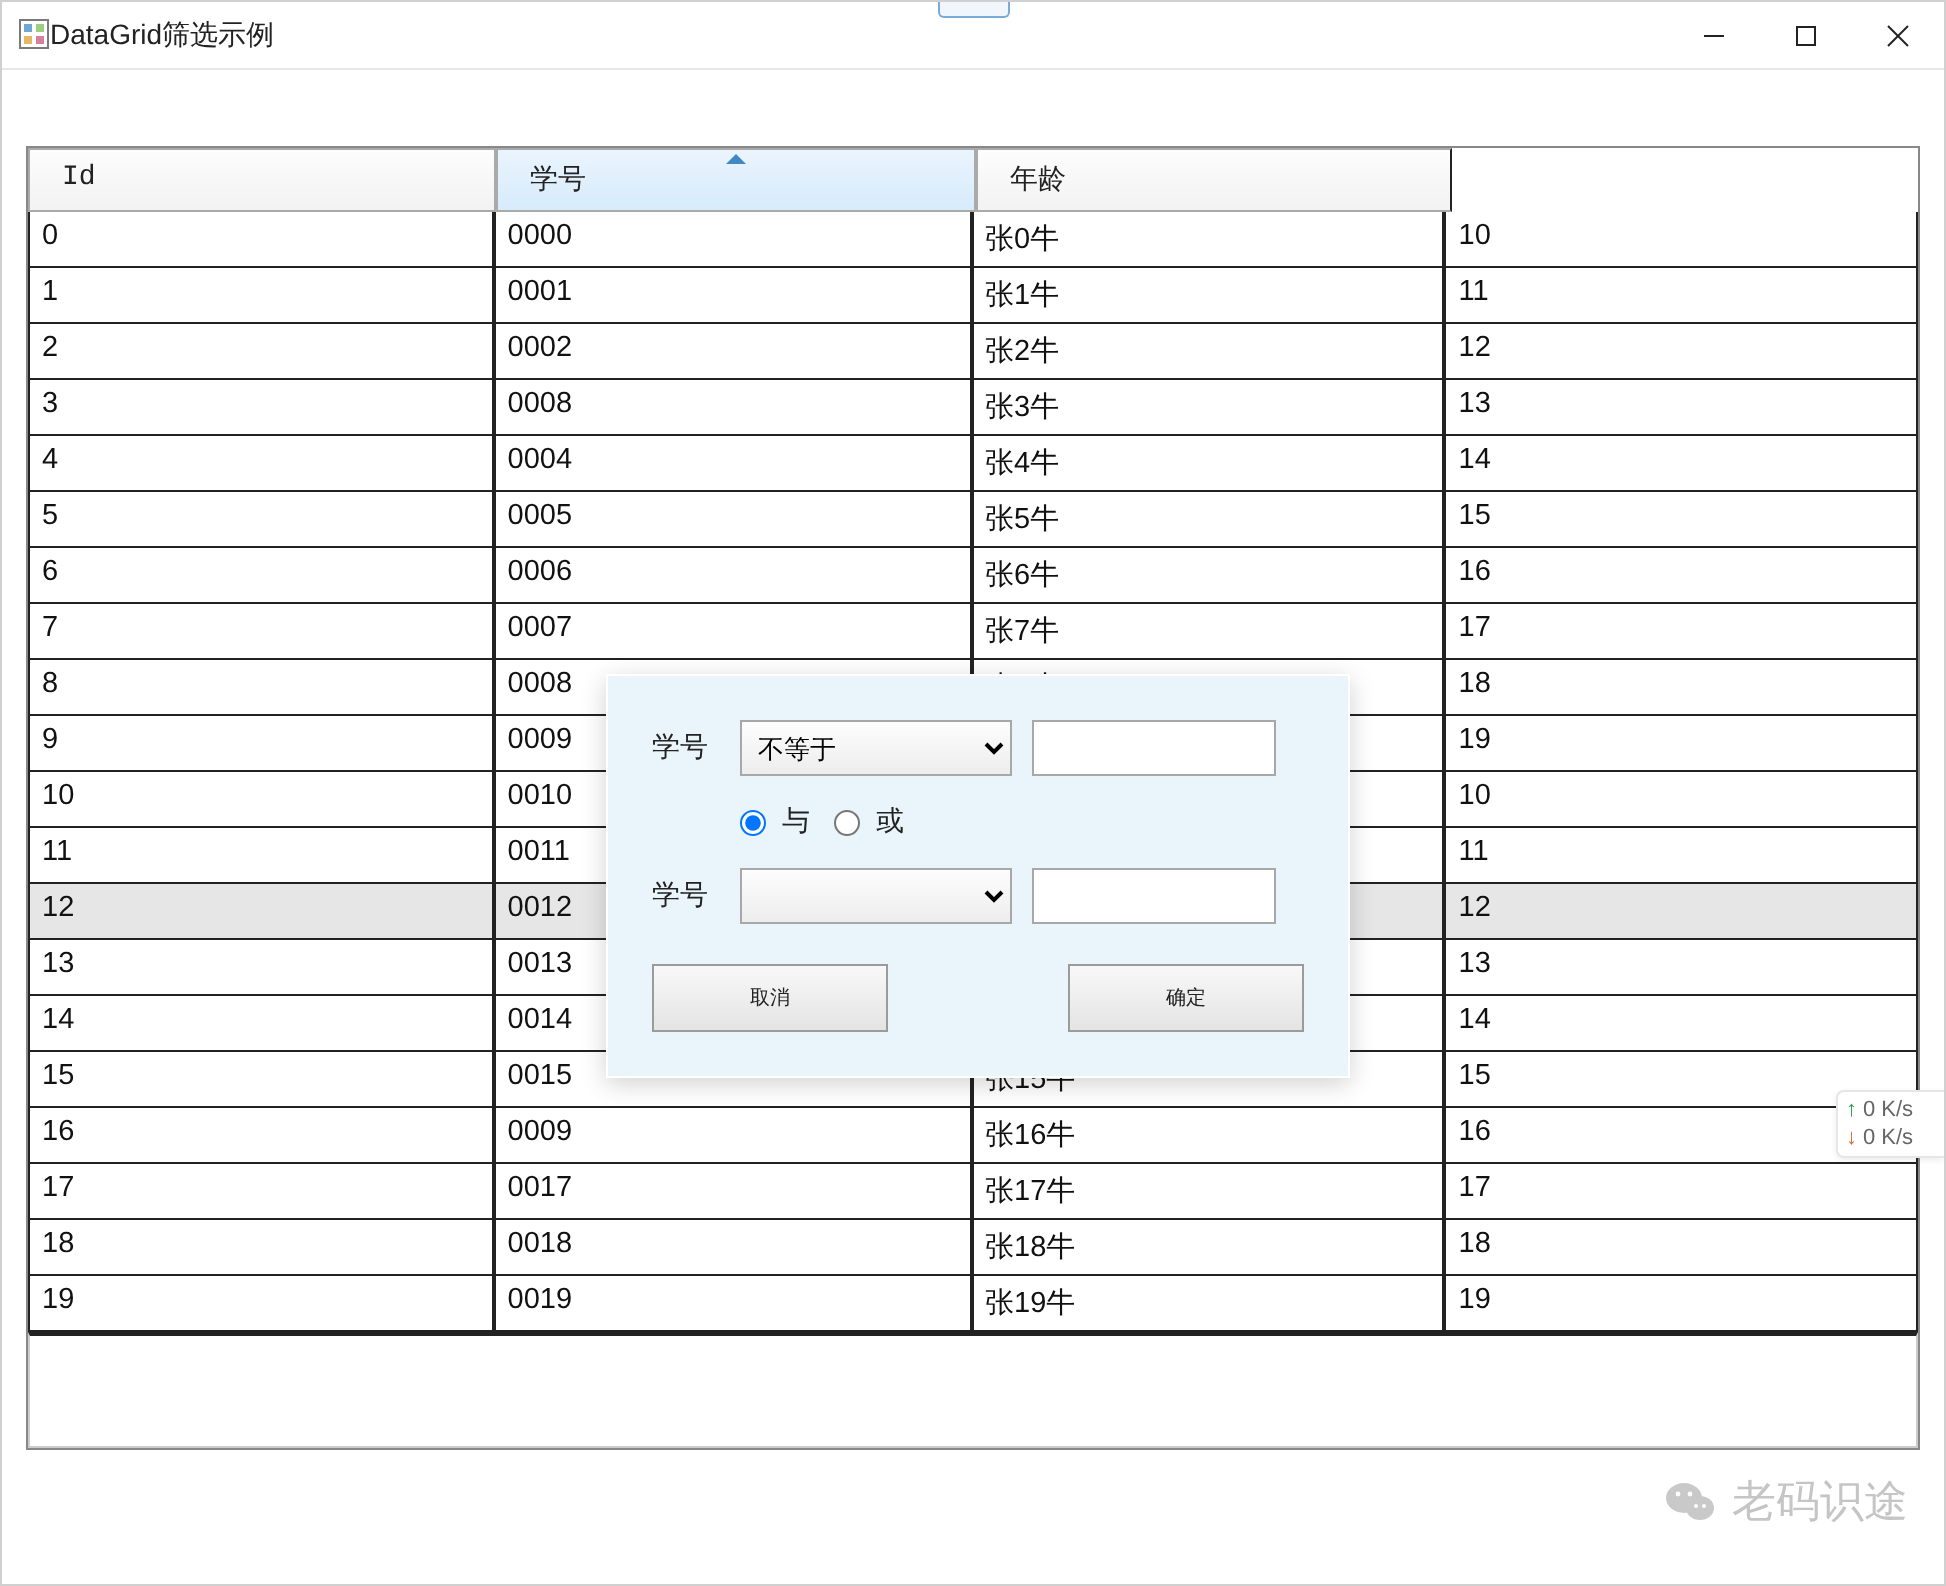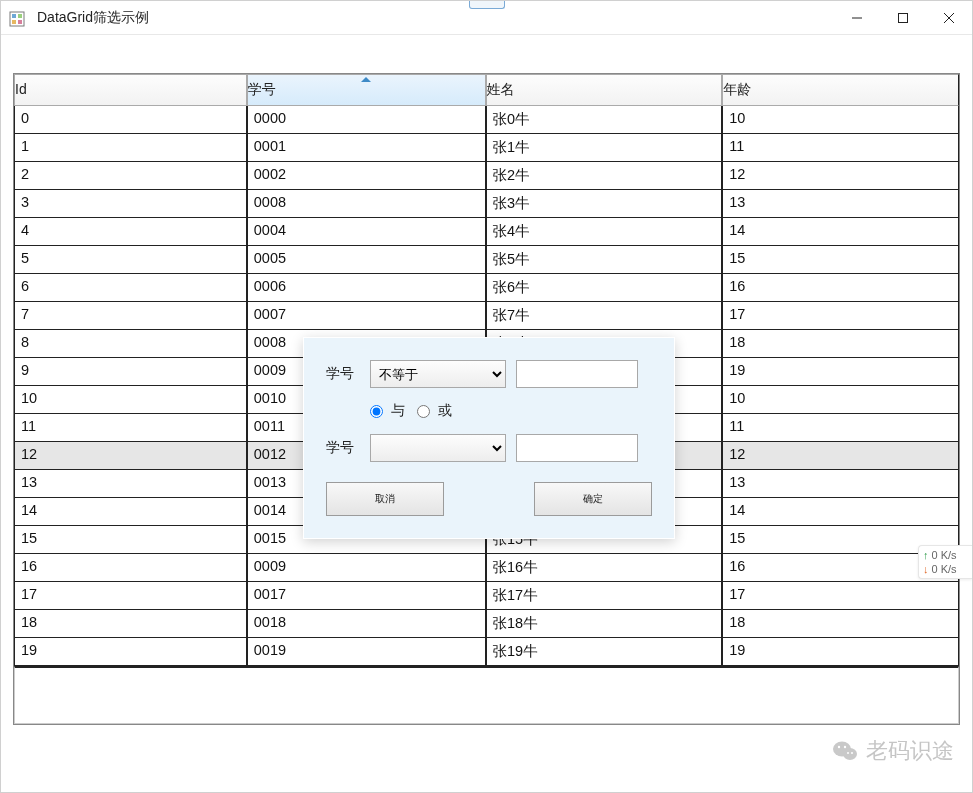--- a/index.html
+++ b/index.html
@@ -1,31 +1,31 @@
 <!DOCTYPE html>
 <html><head>
 <meta charset="utf-8">
 <style>
   * { box-sizing: border-box; }
   html, body { margin:0; padding:0; font-family: "Segoe UI","Microsoft YaHei",Arial,sans-serif; background:#fff; }
   .window { width:973px; height:793px; position:relative; background:#fff; border:1px solid #d0d0d0; overflow:hidden; }
   .titlebar { height:34px; display:flex; align-items:center; justify-content:space-between; padding:0 0 0 8px; border-bottom:1px solid #e8e8e8; }
-  .titlebar-left { display:flex; align-items:flex-end; gap:12px; }
+  .titlebar-left { display:flex; align-items:flex-start; gap:0; }
   .app-icon { width:16px; height:16px; display:inline-block; }
   .app-icon svg { display:block; }
   .title-text { font-size:14px; color:#222; }
   .titlebar-right { display:flex; height:100%; }
   .win-btn { width:46px; height:100%; display:flex; align-items:center; justify-content:center; background:transparent; border:none; cursor:pointer; }
   .win-btn svg { stroke:#222; stroke-width:1; }
   .titlebar-tab { position:absolute; left:50%; top:-4px; transform:translateX(-50%); width:36px; height:12px; border:1px solid #7aaad6; border-top:none; border-radius:0 0 3px 3px; background:#f0f6fb; }
 
   .content { padding:38px 12px 12px 12px; height:calc(100% - 34px); position:relative; }
   .grid { width:100%; border:1px solid #888; background:#fff; }
   .grid-header { display:flex; background:#fff; }
-  .grid-header .cell { background:linear-gradient(#fdfdfd,#f2f2f2); border:1px solid #aaa; padding:6px 0; font-size:14px; color:#222; }
+  .grid-header .cell { background:linear-gradient(#fdfdfd,#f2f2f2); border:1px solid #aaa; padding:6px 16px; font-size:14px; color:#222;font-family:Liberation Mono, monospace; }
   .grid-header .cell.sorted { background:linear-gradient(#eaf4fd,#d6ebfb); position:relative; }
   .sort-arrow { position:absolute; left:50%; top:2px; transform:translateX(-50%); width:0; height:0; border-left:5px solid transparent; border-right:5px solid transparent; border-bottom:5px solid #3d8ac7; }
   .grid-body { }
   .row { display:flex; }
   .row .cell { border:1px solid #222; border-top:none; padding:4px 6px; font-size:14.5px; color:#111; background:#fff; }
   .row.selected .cell { background:#e6e6e6; }
   .cell.c0 { width:234px; }
   .cell.c1 { width:240px; }
   .cell.c2 { width:238px; }
   .cell.c3 { width:238px; border-right:1px solid #222; }
@@ -93,21 +93,20 @@
           </svg>
       </button>
     </div>
   </div>
 
   <div class="content">
     <div class="grid">
       <div class="grid-header" id="grid-header">
           <div class="cell c0">Id</div>
           <div class="cell c1 sorted">学号<span class="sort-arrow"></span></div>
-          <div class="cell c2">姓名</div>
           <div class="cell c3">年龄</div>
         </div>
       <div class="grid-body" id="grid-body">
           <div class="row">
             <div class="cell c0">0</div>
             <div class="cell c1">0000</div>
             <div class="cell c2">张0牛</div>
             <div class="cell c3">10</div>
           </div>
           <div class="row">

